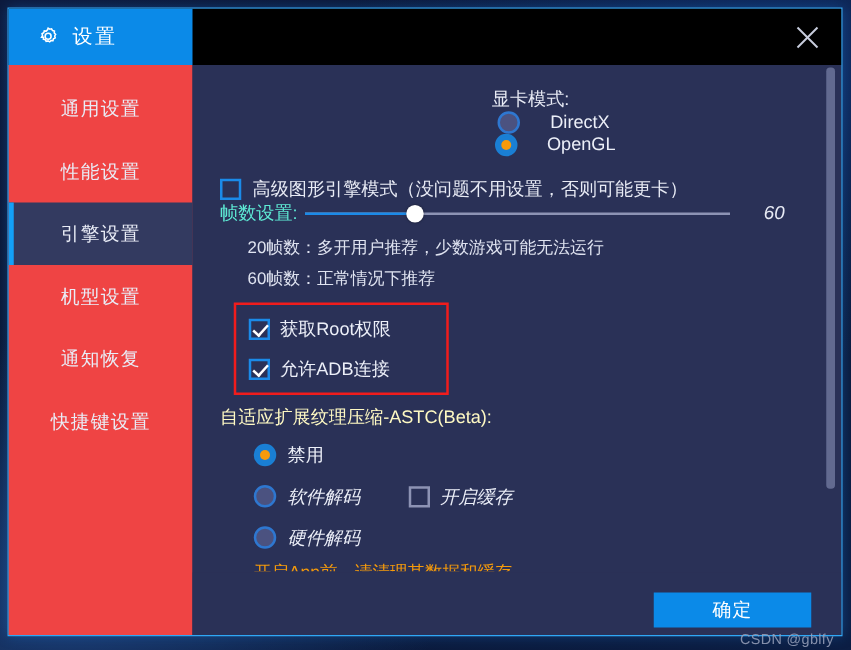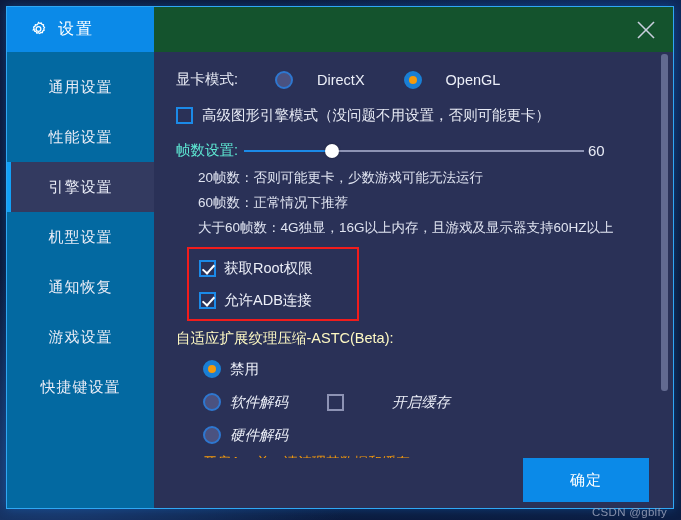--- a/index.html
+++ b/index.html
@@ -39,21 +39,21 @@
     flex-direction: column;
     box-shadow: 0 0 10px rgba(25,130,230,0.35);
     background: #2a3157;
   }
 
   
   .titlebar {
     position: relative;
     height: 45px;
     flex: 0 0 45px;
-    background: #14532d;
+    background: #000000;
     display: flex;
     align-items: stretch;
   }
   .title-brand {
     width: 147px;
     background: #0b8ae8;
     display: flex;
     align-items: center;
     padding-left: 22px;
     box-sizing: border-box;
@@ -79,21 +79,21 @@
   .window-body {
     flex: 1 1 auto;
     display: flex;
     min-height: 0;
   }
 
   
   .sidebar {
     width: 147px;
     flex: 0 0 147px;
-    background: #0369a1;
+    background: #ef4444;
     padding-top: 10px;
     box-sizing: border-box;
   }
   .side-item {
     position: relative;
     height: 50px;
     display: flex;
     align-items: center;
     justify-content: center;
     color: #e9ecf6;
@@ -124,21 +124,21 @@
     left: 0; top: 0; right: 0; bottom: 0;
     padding: 18px 0 0 22px;
     box-sizing: border-box;
     color: #e8ebf5;
     font-size: 14px;
   }
 
   .row { display: flex; align-items: center; }
 
   
-  .gfx-row { margin-bottom: 17px; }
+  .gfx-row { margin-bottom: 17px; flex-direction: column; }
   .gfx-label { font-size: 14.5px; color: #e8ebf5; }
   .radio-opt { display: flex; align-items: center; gap: 24px; }
   .radio {
     width: 18px; height: 18px;
     border-radius: 50%;
     box-sizing: border-box;
     background: #4b5280;
     border: 2px solid #2e77d0;
     position: relative;
     flex: 0 0 auto;
@@ -171,21 +171,21 @@
     content: "";
     position: absolute;
     left: 4px; top: 0px;
     width: 5px; height: 10px;
     border: solid #ffffff;
     border-width: 0 2px 2px 0;
     transform: rotate(42deg);
   }
   .cbox.grey { border-color: #8d93b4; }
 
-  .adv-row { margin-bottom: 16px; gap: 9px; }
+  .adv-row { gap: 9px; }
   .adv-text { font-size: 14.5px; color: #e8ebf5; }
 
   
   .fps-row { gap: 0; margin-bottom: 9px; }
   .fps-label { font-size: 14.5px; color: #5eead4; margin-right: 6px; }
   .slider {
     position: relative;
     width: 340px;
     height: 18px;
     flex: 0 0 auto;
@@ -204,23 +204,24 @@
   }
   .slider .thumb {
     position: absolute;
     top: 2px;
     width: 14px; height: 14px;
     border-radius: 50%;
     background: #ffffff;
     box-shadow: 0 0 2px rgba(0,0,0,.5);
   }
   .fps-value {
-    margin-left: 4px;
+    margin-left: 27px;
     color: #e8ebf5;
     font-size: 15px;
+    font-style: italic;
   }
 
   .hint {
     font-size: 13.5px;
     color: #dfe3f0;
     margin: 0 0 7px 22px;
     white-space: nowrap;
   }
 
   
@@ -237,21 +238,21 @@
   .cb-label { font-size: 14.5px; color: #eceff8; }
 
   .astc-title {
     margin: 8px 0 8px 0;
     font-size: 14.5px;
     color: #fef9c3;
   }
   .astc-opt { display: flex; align-items: center; gap: 9px; margin-left: 27px; height: 26px; }
   .astc-opt + .astc-opt { margin-top: 7px; font-style: italic; }
   .cache-box { display: flex; align-items: center; gap: 8px; margin-left: 30px; }
-  .cache-label { color: #eceff8; font-size: 14.5px; margin-left: 40px; }
+  .cache-label { color: #eceff8; font-size: 14.5px; }
 
   .warn-text {
     margin: 6px 0 0 27px;
     color: #f59a0b;
     font-size: 14px;
     height: 8px;
     overflow: hidden;
     line-height: 16px;
   }
 
@@ -278,21 +279,21 @@
     left: 0; right: 0; bottom: 0;
     height: 50px;
     background: #2a3157;
     pointer-events: none;
   }
   .ok-btn {
     position: absolute;
     right: 24px;
     bottom: 6px;
     width: 126px;
-    height: 44px;
+    height: 28px;
     background: #0b8ae8;
     color: #ffffff;
     font-size: 15px;
     display: flex;
     align-items: center;
     justify-content: center;
     border: none;
     pointer-events: auto;
     letter-spacing: 1px;
   }
@@ -345,23 +346,20 @@
         <div class="side-item active">
           <span>引擎设置</span>
         </div>
         <div class="side-item">
           <span>机型设置</span>
         </div>
         <div class="side-item">
           <span>通知恢复</span>
         </div>
         <div class="side-item">
-          <span>游戏设置</span>
-        </div>
-        <div class="side-item">
           <span>快捷键设置</span>
         </div>
       </div>
 
       <div class="content-wrap">
         <div class="content">
 
           <div class="row gfx-row">
             <span class="gfx-label">显卡模式:</span>
             <span class="radio-opt" style="margin-left:37px">
@@ -382,23 +380,22 @@
           <div class="row fps-row">
             <span class="fps-label">帧数设置:</span>
             <span class="slider">
               <span class="track"></span>
               <span class="fill" style="width:26%"></span>
               <span class="thumb" style="left:calc(26% - 7px)"></span>
             </span>
             <span class="fps-value">60</span>
           </div>
 
-          <div class="hint">20帧数：否则可能更卡，少数游戏可能无法运行</div>
+          <div class="hint">20帧数：多开用户推荐，少数游戏可能无法运行</div>
           <div class="hint">60帧数：正常情况下推荐</div>
-          <div class="hint">大于60帧数：4G独显，16G以上内存，且游戏及显示器支持60HZ以上</div>
 
           <div class="redbox">
             <div class="cb-row">
               <span class="cbox checked"></span>
               <span class="cb-label">获取Root权限</span>
             </div>
             <div class="cb-row">
               <span class="cbox checked"></span>
               <span class="cb-label">允许ADB连接</span>
             </div>

